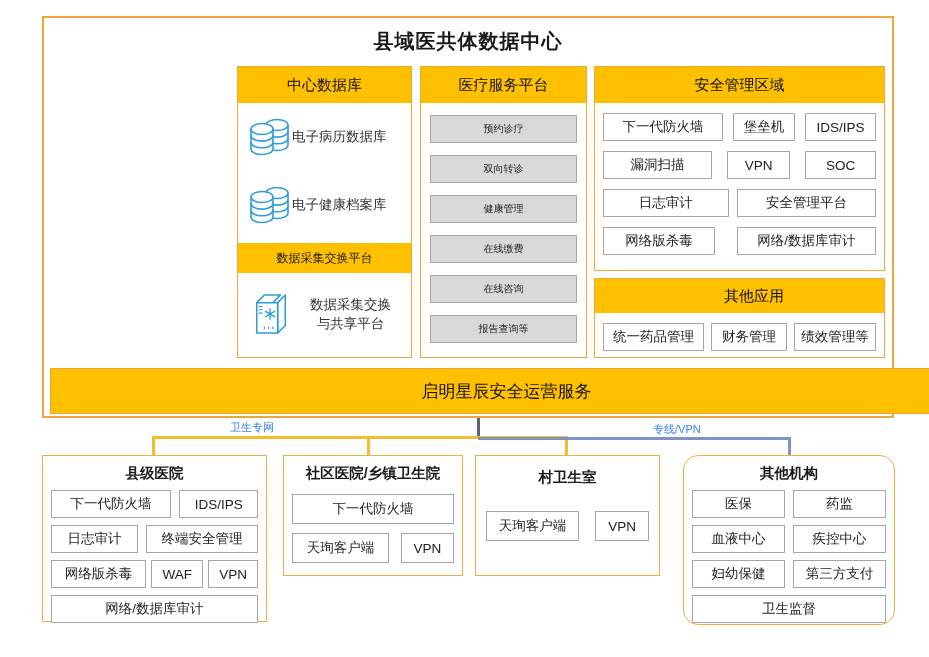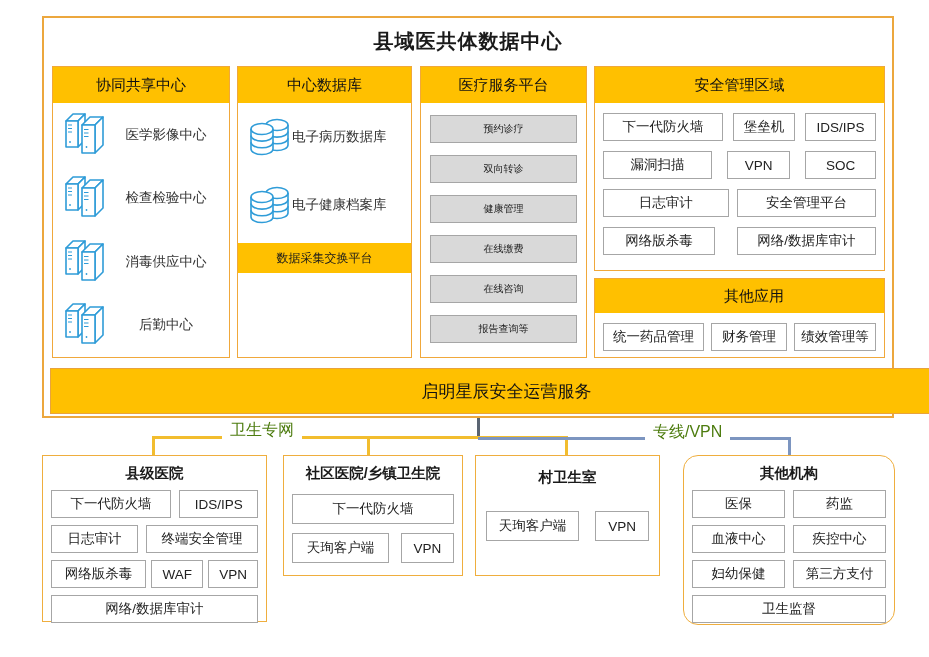--- a/index.html
+++ b/index.html
@@ -46,21 +46,21 @@
 
   
   .ln{position:absolute;}
   .stub{left:477px;top:418px;width:3px;height:20px;background:#5A6472;}
   .yh{left:152px;top:436px;width:416px;height:3px;background:#F2BD2E;}
   .yv1{left:152px;top:436px;width:3px;height:20px;background:#F2BD2E;}
   .yv2{left:367px;top:436px;width:3px;height:20px;background:#F2BD2E;}
   .yv3{left:565px;top:436px;width:3px;height:20px;background:#F2BD2E;}
   .bh{left:478px;top:437px;width:313px;height:3px;background:#7C95C0;}
   .bv{left:788px;top:437px;width:3px;height:19px;background:#7C95C0;}
-  .link-label{position:absolute;background:#fff;padding:0 8px;font-size:16px;color:#4d7c0f;}
+  .link-label{position:absolute;background:#fff;padding:0 8px;font-size:11px;color:#3b82f6;}
   .lbl-health{left:222px;top:420px;}
   .lbl-vpn{left:645px;top:422px;}
 
   
   .bbox{position:absolute;border:1.5px solid #EFAE3E;background:#fff;box-sizing:border-box;}
   .bbox1{left:42px;top:455px;width:225px;height:167px;}
   .bbox2{left:283px;top:455px;width:180px;height:121px;}
   .bbox3{left:475px;top:455px;width:185px;height:121px;}
   .bbox4{left:683px;top:455px;width:212px;height:170px;border-radius:15px;}
   .b-title{text-align:center;font-weight:bold;font-size:14.5px;margin-top:8px;}
@@ -103,63 +103,45 @@
       <path d="M13 36 v3 M17.5 36 v3 M22 36 v3" stroke-width="1.2"></path>
     </g>
   </defs>
 </svg>
 
 <div class="canvas">
 
   <div class="main-box">
     <div class="main-title">县域医共体数据中心</div>
 
-    <div class="col col-share">
-      <div class="col-header">协同共享中心</div>
-      <div class="srv-item">
-        <svg class="icon" width="44" height="48" viewBox="0 0 44 48">
-            <use href="#sv-servers"></use>
-          </svg>
-        <span class="lbl">医学影像中心</span>
-      </div>
-      <div class="srv-item">
-        <svg class="icon" width="44" height="48" viewBox="0 0 44 48">
-            <use href="#sv-servers"></use>
-          </svg>
-        <span class="lbl">检查检验中心</span>
-      </div>
-      <div class="srv-item">
-        <svg class="icon" width="44" height="48" viewBox="0 0 44 48">
-            <use href="#sv-servers"></use>
-          </svg>
-        <span class="lbl">消毒供应中心</span>
-      </div>
-      <div class="srv-item">
-        <svg class="icon" width="44" height="48" viewBox="0 0 44 48">
-            <use href="#sv-servers"></use>
-          </svg>
-        <span class="lbl">后勤中心</span>
-      </div>
-    </div>
 
     <div class="col col-db">
       <div class="col-header">中心数据库</div>
       <div class="db-item">
         <svg class="icon" width="46" height="42" viewBox="0 0 46 42">
             <use href="#sv-db"></use>
           </svg>
         <span class="lbl">电子病历数据库</span>
       </div>
       <div class="db-item">
         <svg class="icon" width="46" height="42" viewBox="0 0 46 42">
             <use href="#sv-db"></use>
           </svg>
         <span class="lbl">电子健康档案库</span>
       </div>
       <div class="sub-header">数据采集交换平台</div>
+      <div class="exch-item">
+        <svg class="icon" width="38" height="46" viewBox="0 0 40 48">
+            <use href="#sv-exchange"></use>
+          </svg>
+        <span class="lbl">
+          <span>数据采集交换</span><br>
+          <span>与共享平台</span>
+        </span>
+      </div>
     </div>
 
     <div class="col col-svc">
       <div class="col-header">医疗服务平台</div>
       <div class="gbtn">预约诊疗</div>
       <div class="gbtn">双向转诊</div>
       <div class="gbtn">健康管理</div>
       <div class="gbtn">在线缴费</div>
       <div class="gbtn">在线咨询</div>
       <div class="gbtn">报告查询等</div>

